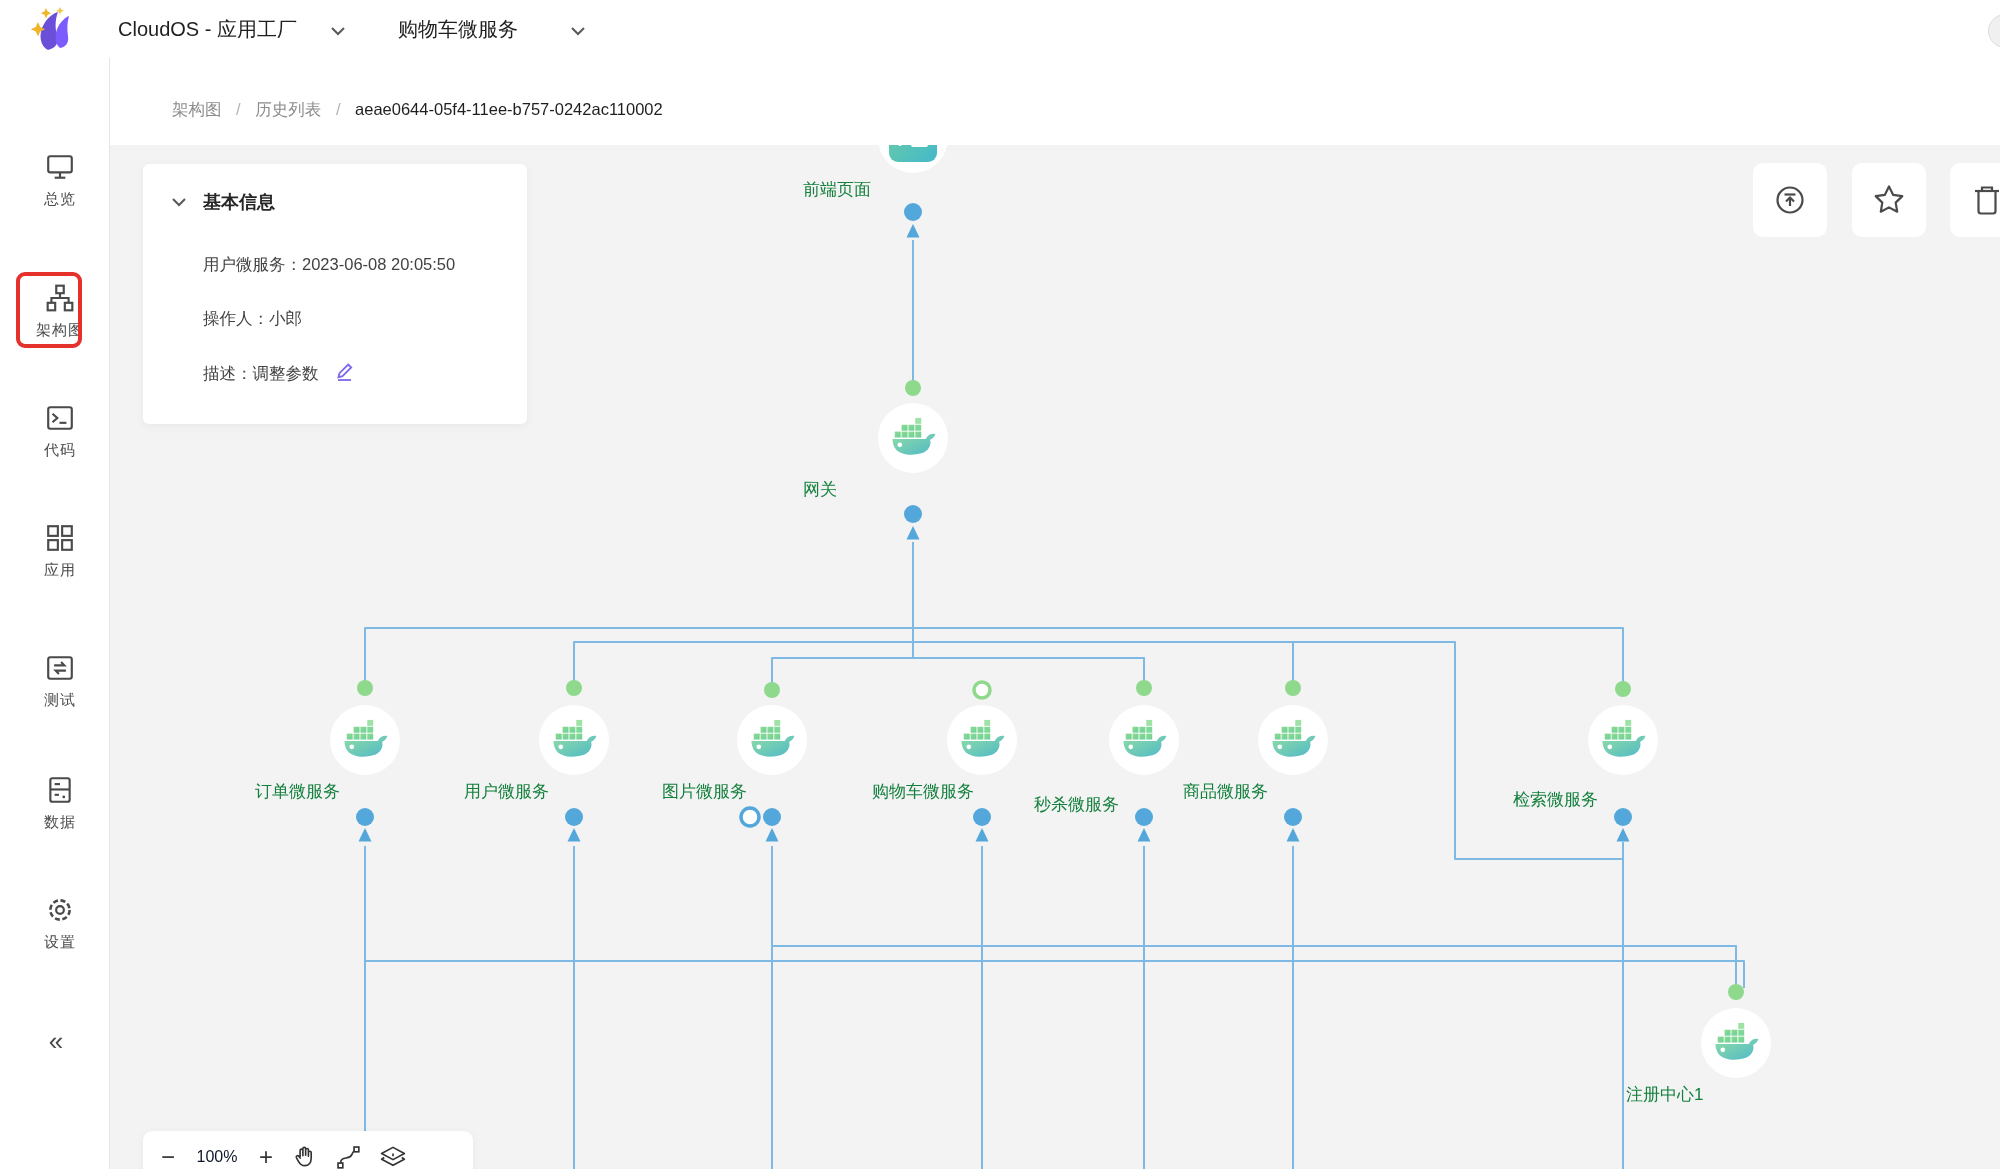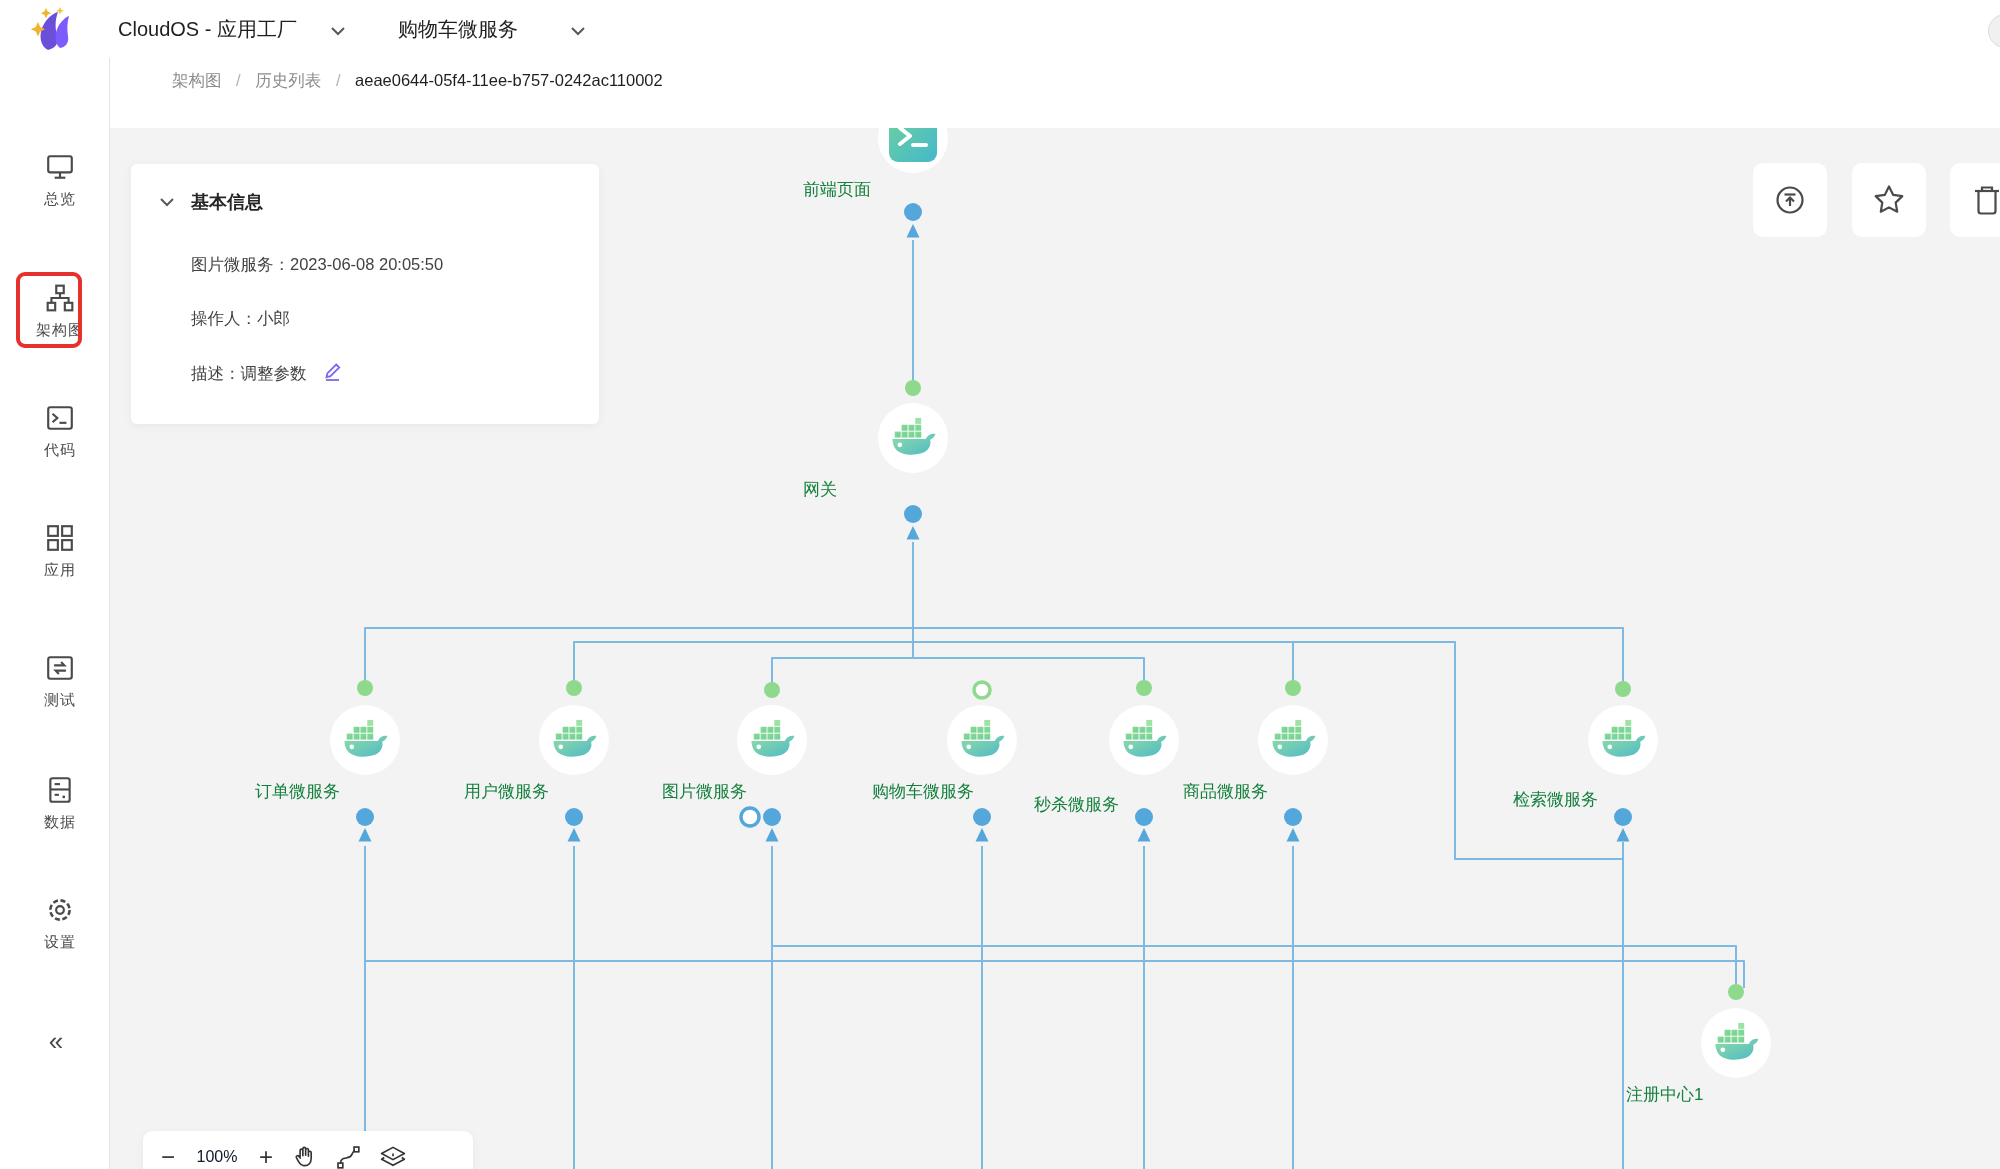--- a/index.html
+++ b/index.html
@@ -17,35 +17,35 @@
 
   
   .sidebar { position:absolute; left:0; top:58px; width:110px; height:1111px; background:#fff; border-right:1px solid #e4e4e4; z-index:25; }
   .side-item { position:absolute; left:0; width:120px; text-align:center; cursor:pointer; }
   .side-item svg { display:block; margin:0 auto; }
   .side-label { display:block; margin-top:9px; font-size:15px; color:#4a4a4a; letter-spacing:1px; }
   .active-highlight { position:absolute; left:16px; width:66px; border:4px solid #e5312b; border-radius:9px; z-index:5; pointer-events:none; }
   .collapse-btn { position:absolute; left:0; width:110px; text-align:center; font-size:26px; color:#4a4a4a; cursor:pointer; letter-spacing:-2px; }
 
   
-  .content-header { position:absolute; left:110px; top:46px; width:1890px; height:70px; background:#fff; z-index:20; }
+  .content-header { position:absolute; left:110px; top:75px; width:1890px; height:70px; background:#fff; z-index:20; }
   .breadcrumb { position:absolute; left:62px; top:24px; font-size:16.5px; color:#8c8c8c; }
   .breadcrumb .crumb { cursor:pointer; }
   .breadcrumb .sep { margin:0 10px; color:#b3b3b3; }
   .breadcrumb .current { color:#1f1f1f; cursor:default; }
 
   
   .canvas { position:absolute; left:110px; top:128px; width:1890px; height:1041px; background:#f3f3f4; overflow:hidden; z-index:10; }
   .edges-svg { position:absolute; left:0; top:0; }
   .node-circle { position:absolute; width:70px; height:70px; border-radius:50%; background:#fff; display:flex; align-items:center; justify-content:center; }
   .node-label { position:absolute; width:220px; text-align:left; font-size:17px; color:#15803d;
      text-shadow:0 0 3px #f3f3f4,0 0 3px #f3f3f4,0 0 4px #f3f3f4; }
 
   
-  .info-card { position:absolute; left:21px; top:36px; width:468px; height:260px; background:#fff; border-radius:6px;
+  .info-card { position:absolute; left:33px; top:36px; width:384px; height:260px; background:#fff; border-radius:6px;
      box-shadow:0 2px 10px rgba(0,0,0,.05); z-index:15; }
   .info-title-row { position:absolute; left:28px; top:26px; display:flex; align-items:center; gap:16px; }
   .info-title { font-size:18px; font-weight:600; color:#262626; }
   .info-row { position:absolute; left:60px; font-size:16.5px; color:#424242; white-space:nowrap; }
   .edit-icon { display:inline-block; margin-left:12px; vertical-align:-3px; cursor:pointer; }
 
   
   .action-btn { position:absolute; top:35px; width:74px; height:74px; background:#fff; border-radius:10px;
      display:flex; align-items:center; justify-content:center; cursor:pointer; z-index:15; }
 
@@ -530,21 +530,21 @@
     </div>
 
   <div class="info-card">
     <div class="info-title-row">
       <svg width="16" height="10">
         <polyline points="2,2 8,8 14,2" fill="none" stroke="#595959" stroke-width="2"></polyline>
       </svg>
       <span class="info-title">基本信息</span>
     </div>
     <div class="info-row" style="top:90px">
-      <span>图片微服务：</span><span>2023-06-08 20:05:50</span>
+      <span>用户微服务：</span><span>2023-06-08 20:05:50</span>
     </div>
     <div class="info-row" style="top:144px">
       <span>操作人：</span><span>小郎</span>
     </div>
     <div class="info-row" style="top:198px">
       <span>描述：</span><span>调整参数</span>
       <svg class="edit-icon" width="20" height="20" viewBox="0 0 20 20">
         <path d="M13.2 2.5 l3 3 L7.5 14.2 l-4 1 1-4 Z" fill="none" stroke="#7b68ee" stroke-width="1.8"></path>
         <line x1="3" y1="18" x2="16" y2="18" stroke="#7b68ee" stroke-width="1.8"></line>
       </svg>

